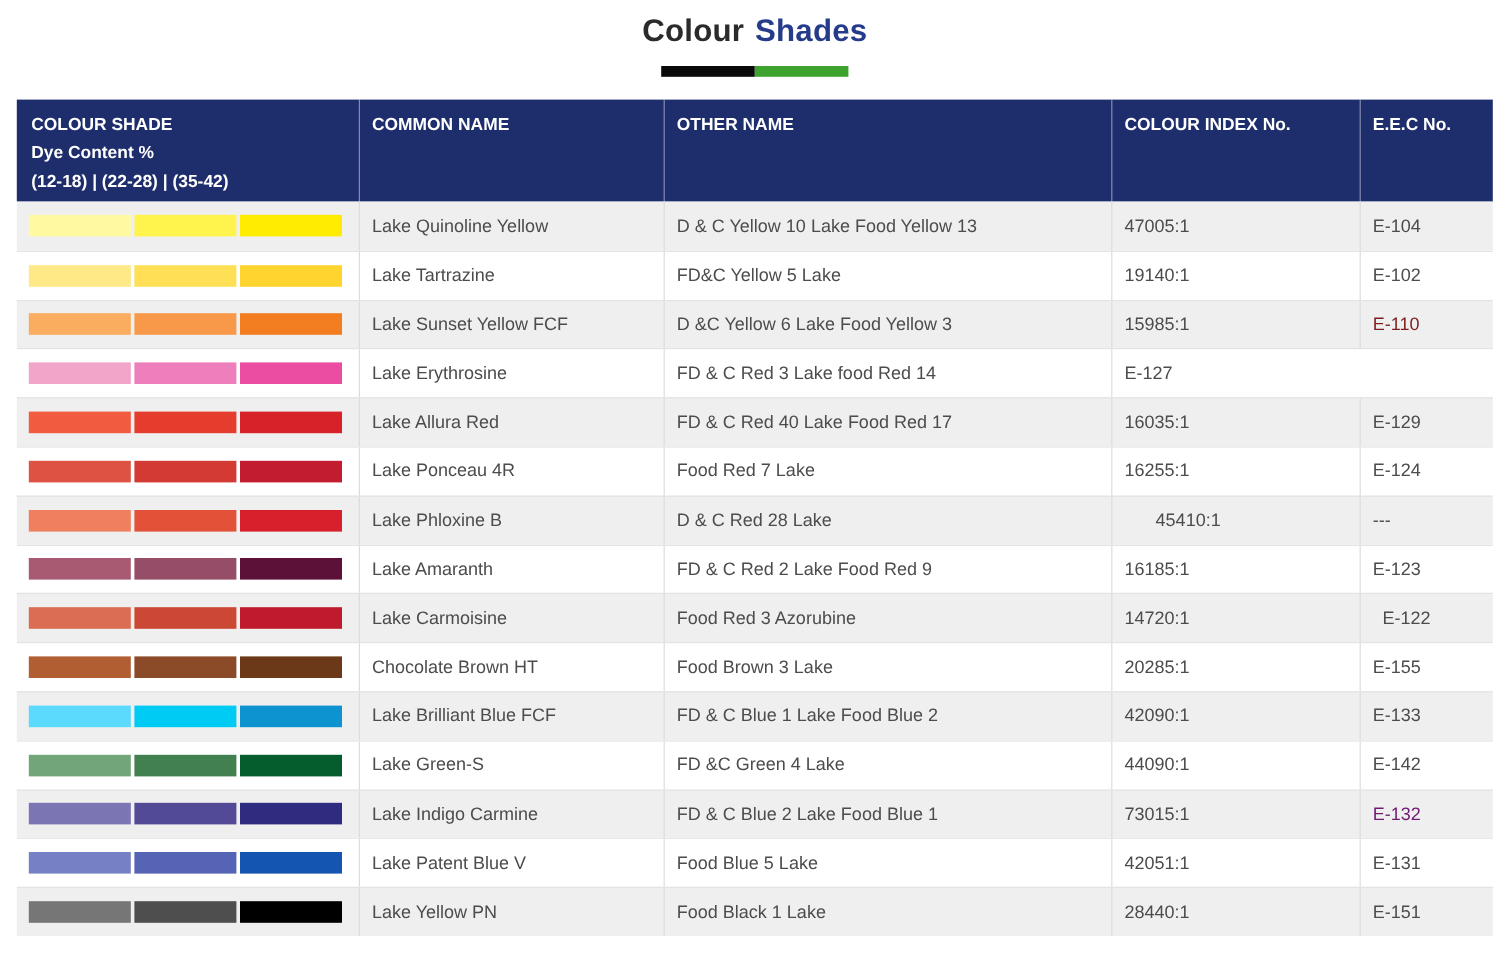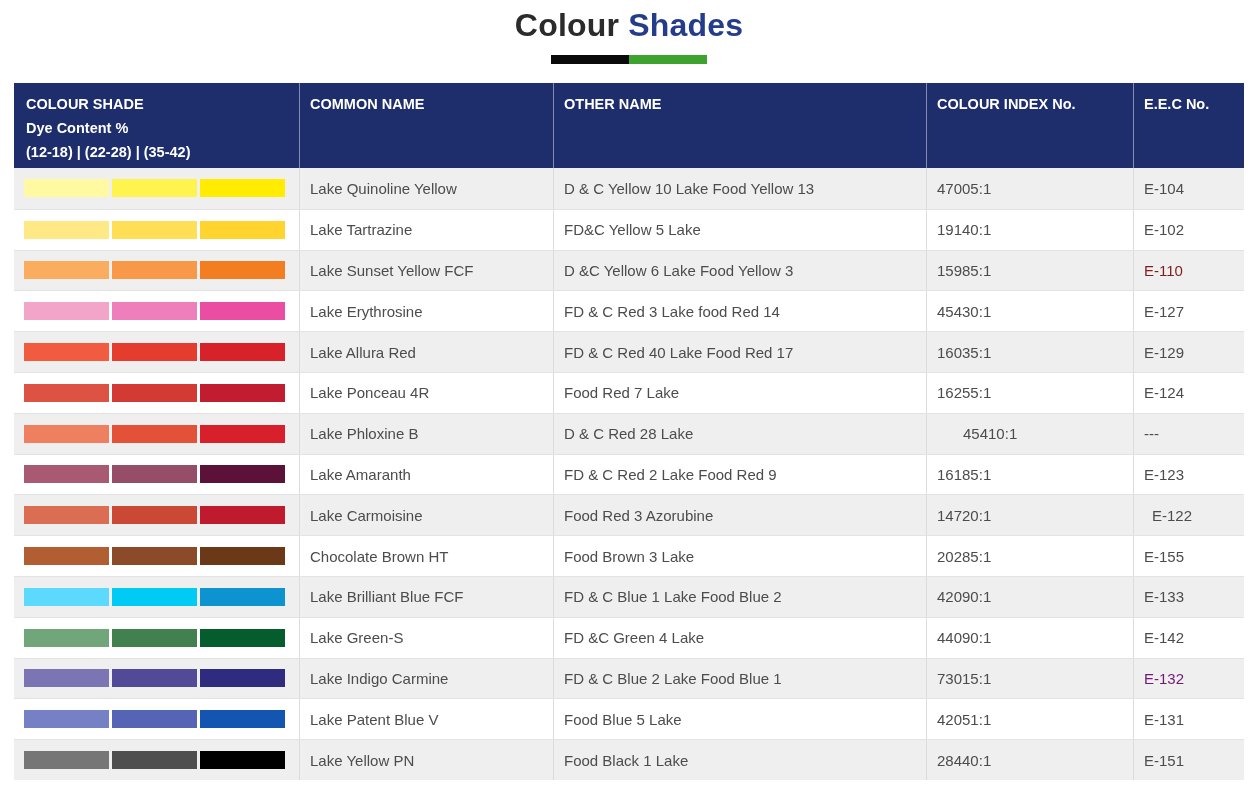--- a/index.html
+++ b/index.html
@@ -6,21 +6,21 @@
   body{
     width:1258px;height:800px;
     background:#ffffff;
     font-family:"Liberation Sans","DejaVu Sans",sans-serif;
     -webkit-font-smoothing:antialiased;
     overflow:hidden;
   }
   
   .title-wrap{ text-align:center; padding-top:6px; }
   .title{
-    font-size:32px; font-weight:800; letter-spacing:.2px;
+    font-size:26px; font-weight:800; letter-spacing:.2px;
     margin:0; line-height:38px;
   }
   .title .t1{ color:#2b2b2b; }
   .title .t2{ color:#253c8a; margin-left:9px;}
   .title-bar{
     width:156px; height:9px; margin:11px auto 0 auto;
     display:flex;
   }
   .title-bar .half{ flex:1 1 50%; height:100%; }
 
@@ -144,21 +144,20 @@
       <div class="t-row even">
         <div class="swatch-cell">
           <div class="swatch">
             <div class="seg" style="background: rgb(242, 165, 201);"></div>
             <div class="seg" style="background: rgb(239, 127, 188);"></div>
             <div class="seg" style="background: rgb(235, 77, 163);"></div>
           </div>
         </div>
         <div class="t-cell" style="color: rgb(76, 76, 76);">Lake Erythrosine</div>
         <div class="t-cell" style="color: rgb(76, 76, 76);">FD &amp; C Red 3 Lake food Red 14</div>
-        <div class="t-cell" style="color: rgb(76, 76, 76);">45430:1</div>
         <div class="t-cell" style="color: rgb(76, 76, 76);">E-127</div>
       </div>
       <div class="t-row odd">
         <div class="swatch-cell">
           <div class="swatch">
             <div class="seg" style="background: rgb(241, 91, 64);"></div>
             <div class="seg" style="background: rgb(228, 60, 45);"></div>
             <div class="seg" style="background: rgb(215, 34, 42);"></div>
           </div>
         </div>

